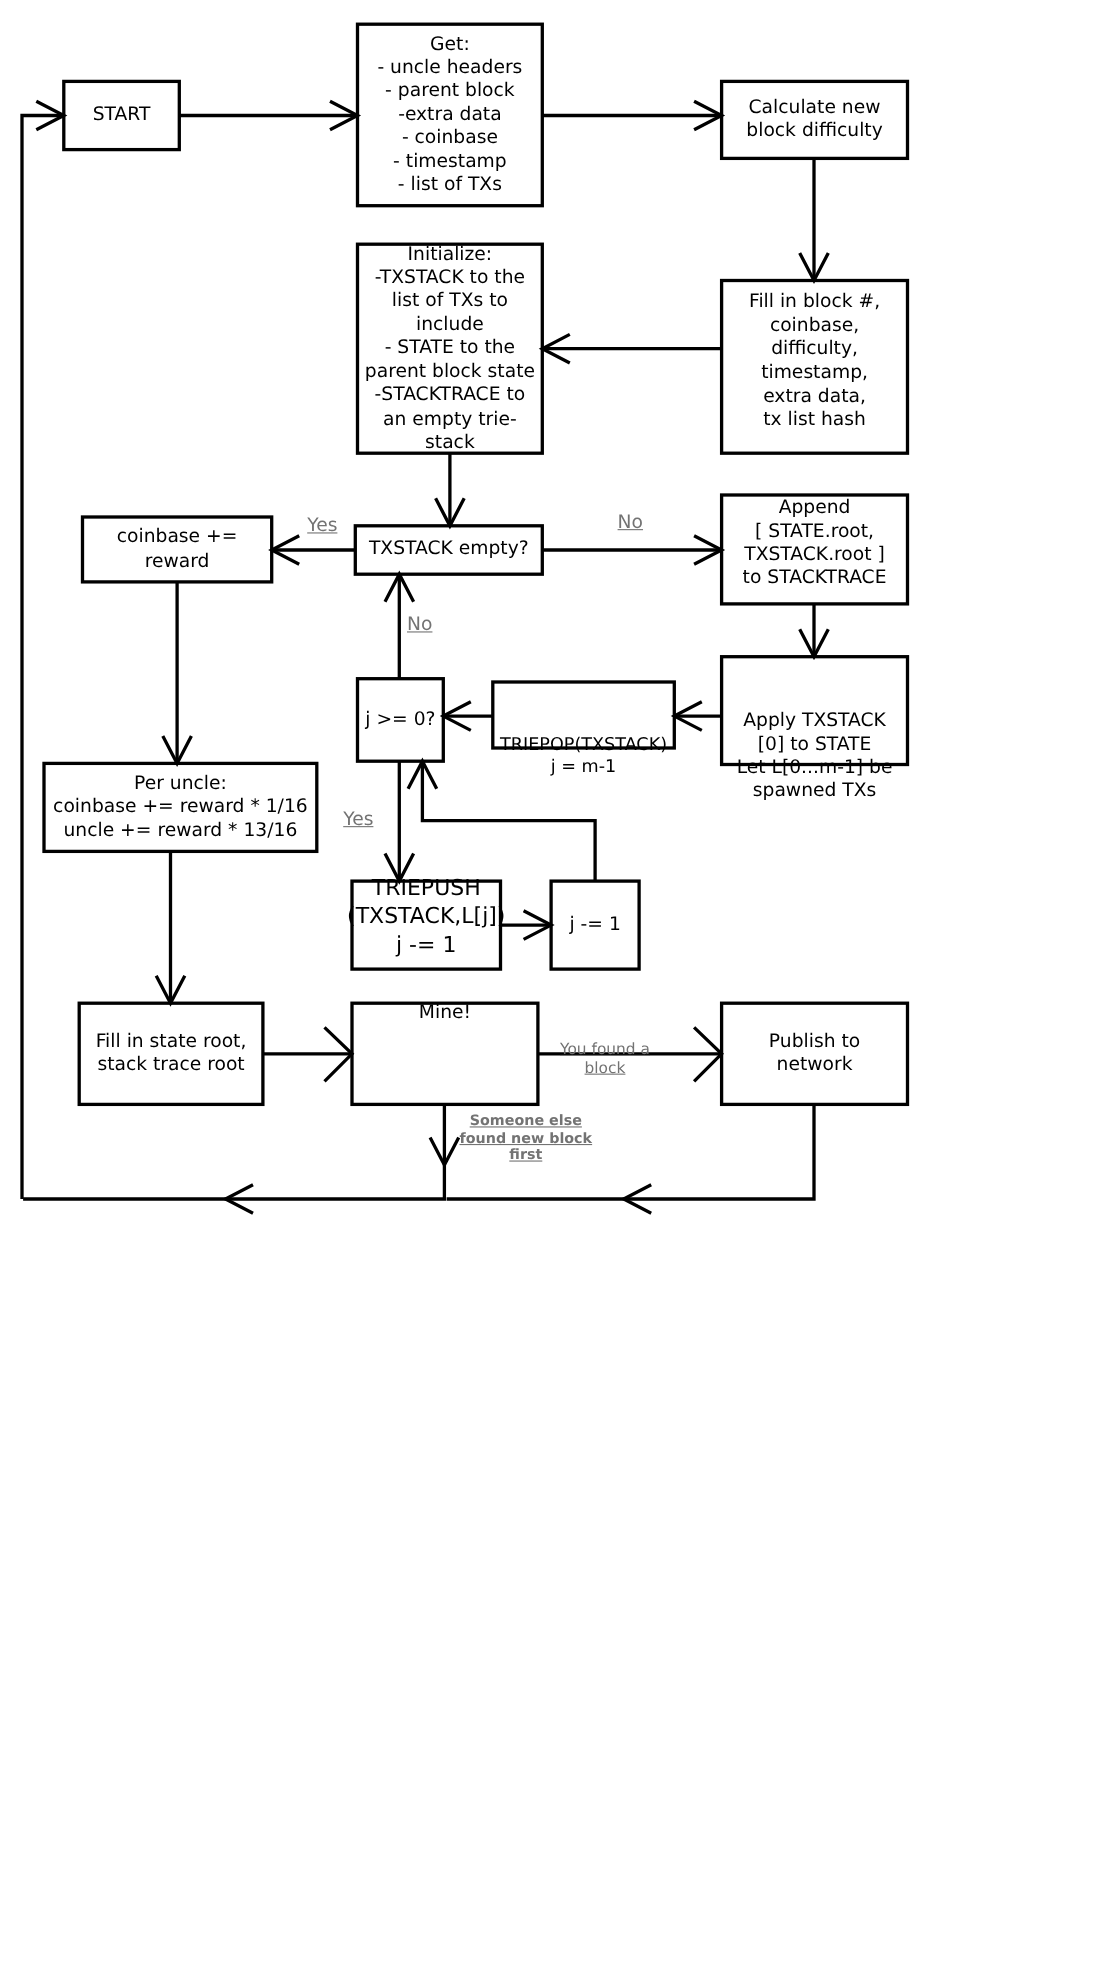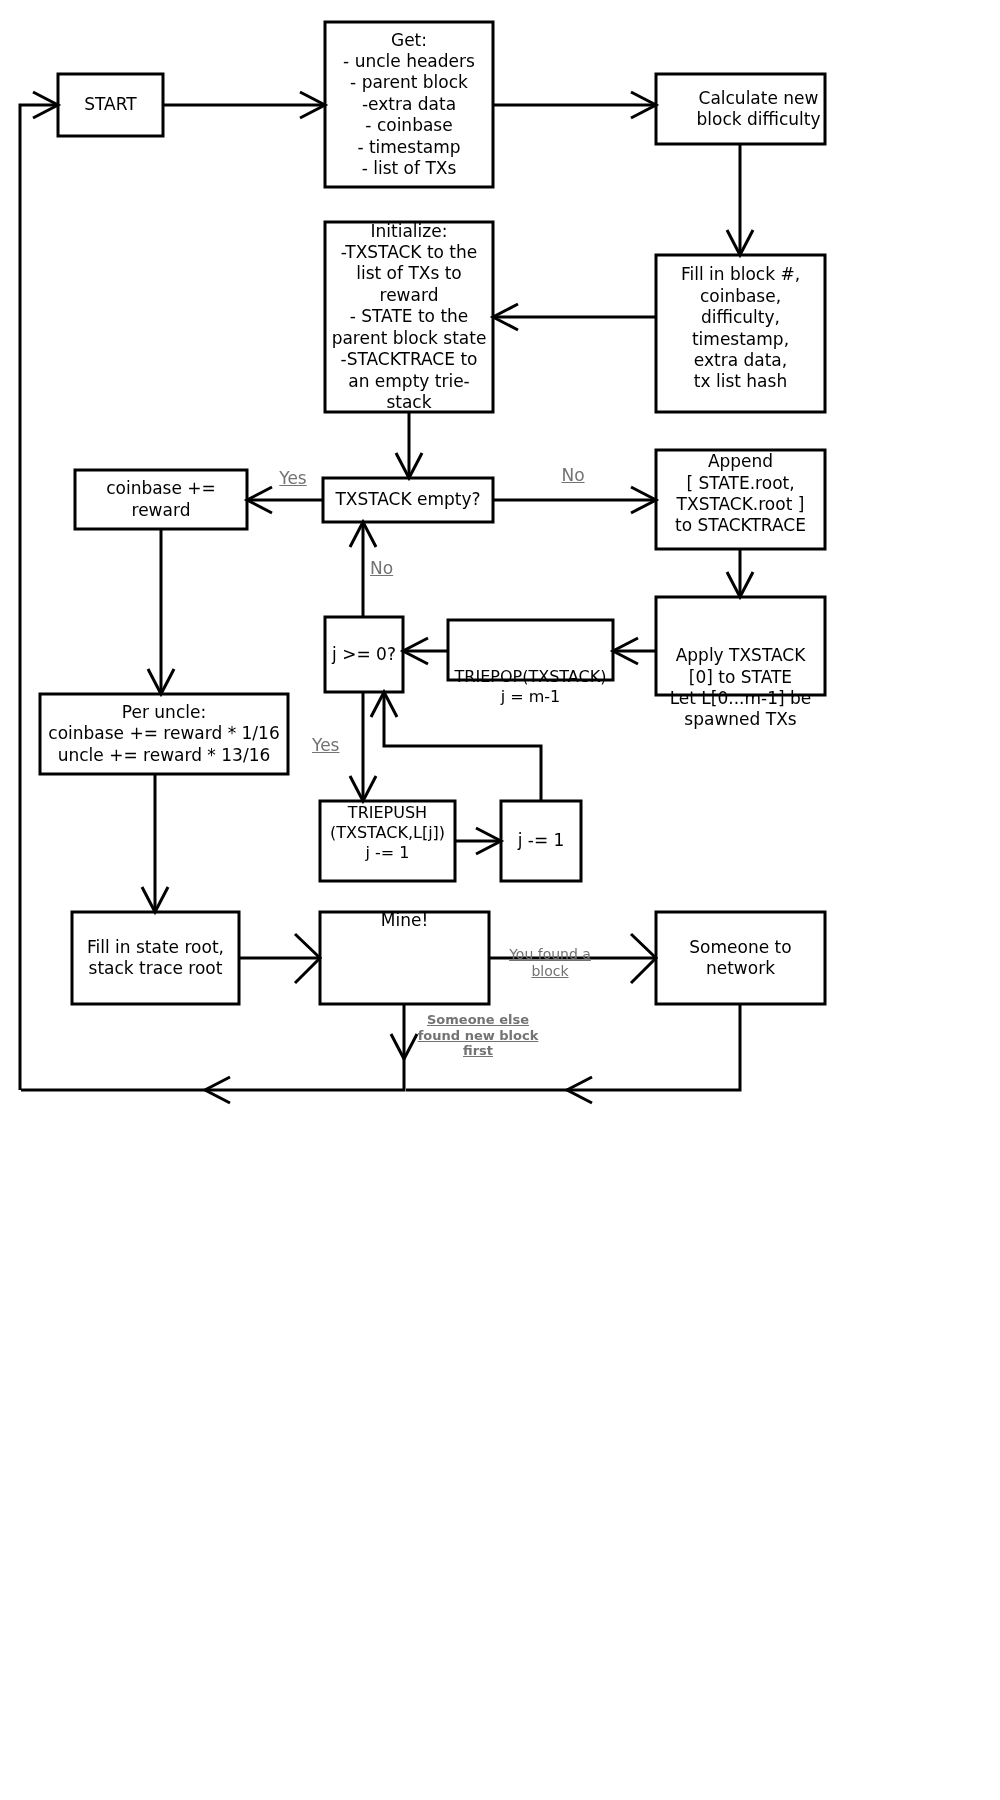--- a/index.html
+++ b/index.html
@@ -187,34 +187,34 @@
   <div class="node-label" style="left:58px; top:74px; width:105px; height:62px;">START</div>
 
   <div class="node-label" style="left:325px; top:22px; width:168px; height:165px;">Get:
 - uncle headers
 - parent block
 -extra data
 - coinbase
 - timestamp
 - list of TXs</div>
 
-  <div class="node-label" style="left:656px; top:74px; width:169px; height:70px;padding-left:18px;">Calculate new
+  <div class="node-label" style="left:656px; top:74px; width:169px; height:70px;">Calculate new
 block difficulty</div>
 
   <div class="node-label" style="left:656px; top:255px; width:169px; height:147px;">Fill in block #,
 coinbase,
 difficulty,
 timestamp,
 extra data,
 tx list hash</div>
 
   <div class="node-label" style="left:325px; top:222px; width:168px; height:190px;">Initialize:
 -TXSTACK to the
 list of TXs to
-reward
+include
 - STATE to the
 parent block state
 -STACKTRACE to
 an empty trie-
 stack</div>
 
   <div class="node-label" style="left:323px; top:478px; width:170px; height:44px;">TXSTACK empty?</div>
 
   <div class="node-label" style="left:75px; top:470px; width:172px; height:59px;">coinbase +=
 reward</div>
@@ -231,32 +231,32 @@
 
   <div class="node-label" style="left:448px; top:620px; width:165px; height:60px; font-size:16px;margin-top:37px;">TRIEPOP(TXSTACK)
 j = m-1</div>
 
   <div class="node-label" style="left:325px; top:617px; width:78px; height:75px;">j &gt;= 0?</div>
 
   <div class="node-label" style="left:40px; top:694px; width:248px; height:80px;">Per uncle:
 coinbase += reward * 1/16
 uncle += reward * 13/16</div>
 
-  <div class="node-label" style="left:320px; top:801px; width:135px; height:64px; font-size:16px;">TRIEPUSH
+  <div class="node-label" style="left:320px; top:801px; width:135px; height:64px; font-size:20px;">TRIEPUSH
 (TXSTACK,L[j])
 j -= 1</div>
 
   <div class="node-label" style="left:501px; top:801px; width:80px; height:80px;">j -= 1</div>
 
   <div class="node-label" style="left:72px; top:912px; width:167px; height:92px;">Fill in state root,
 stack trace root</div>
 
   <div class="node-label" style="left:320px; top:875px; width:169px; height:92px;">Mine!</div>
 
-  <div class="node-label" style="left:656px; top:912px; width:169px; height:92px;">Someone to
+  <div class="node-label" style="left:656px; top:912px; width:169px; height:92px;">Publish to
 network</div>
 
   <div class="edge-label" style="left:265px; top:468px; width:56px;">Yes</div>
 
   <div class="edge-label" style="left:545px; top:465px; width:56px;">No</div>
 
   <div class="edge-label" style="left:370px; top:558px; width:46px; text-align:left;">No</div>
 
   <div class="edge-label" style="left:312px; top:735px; width:46px; text-align:left;">Yes</div>
 

